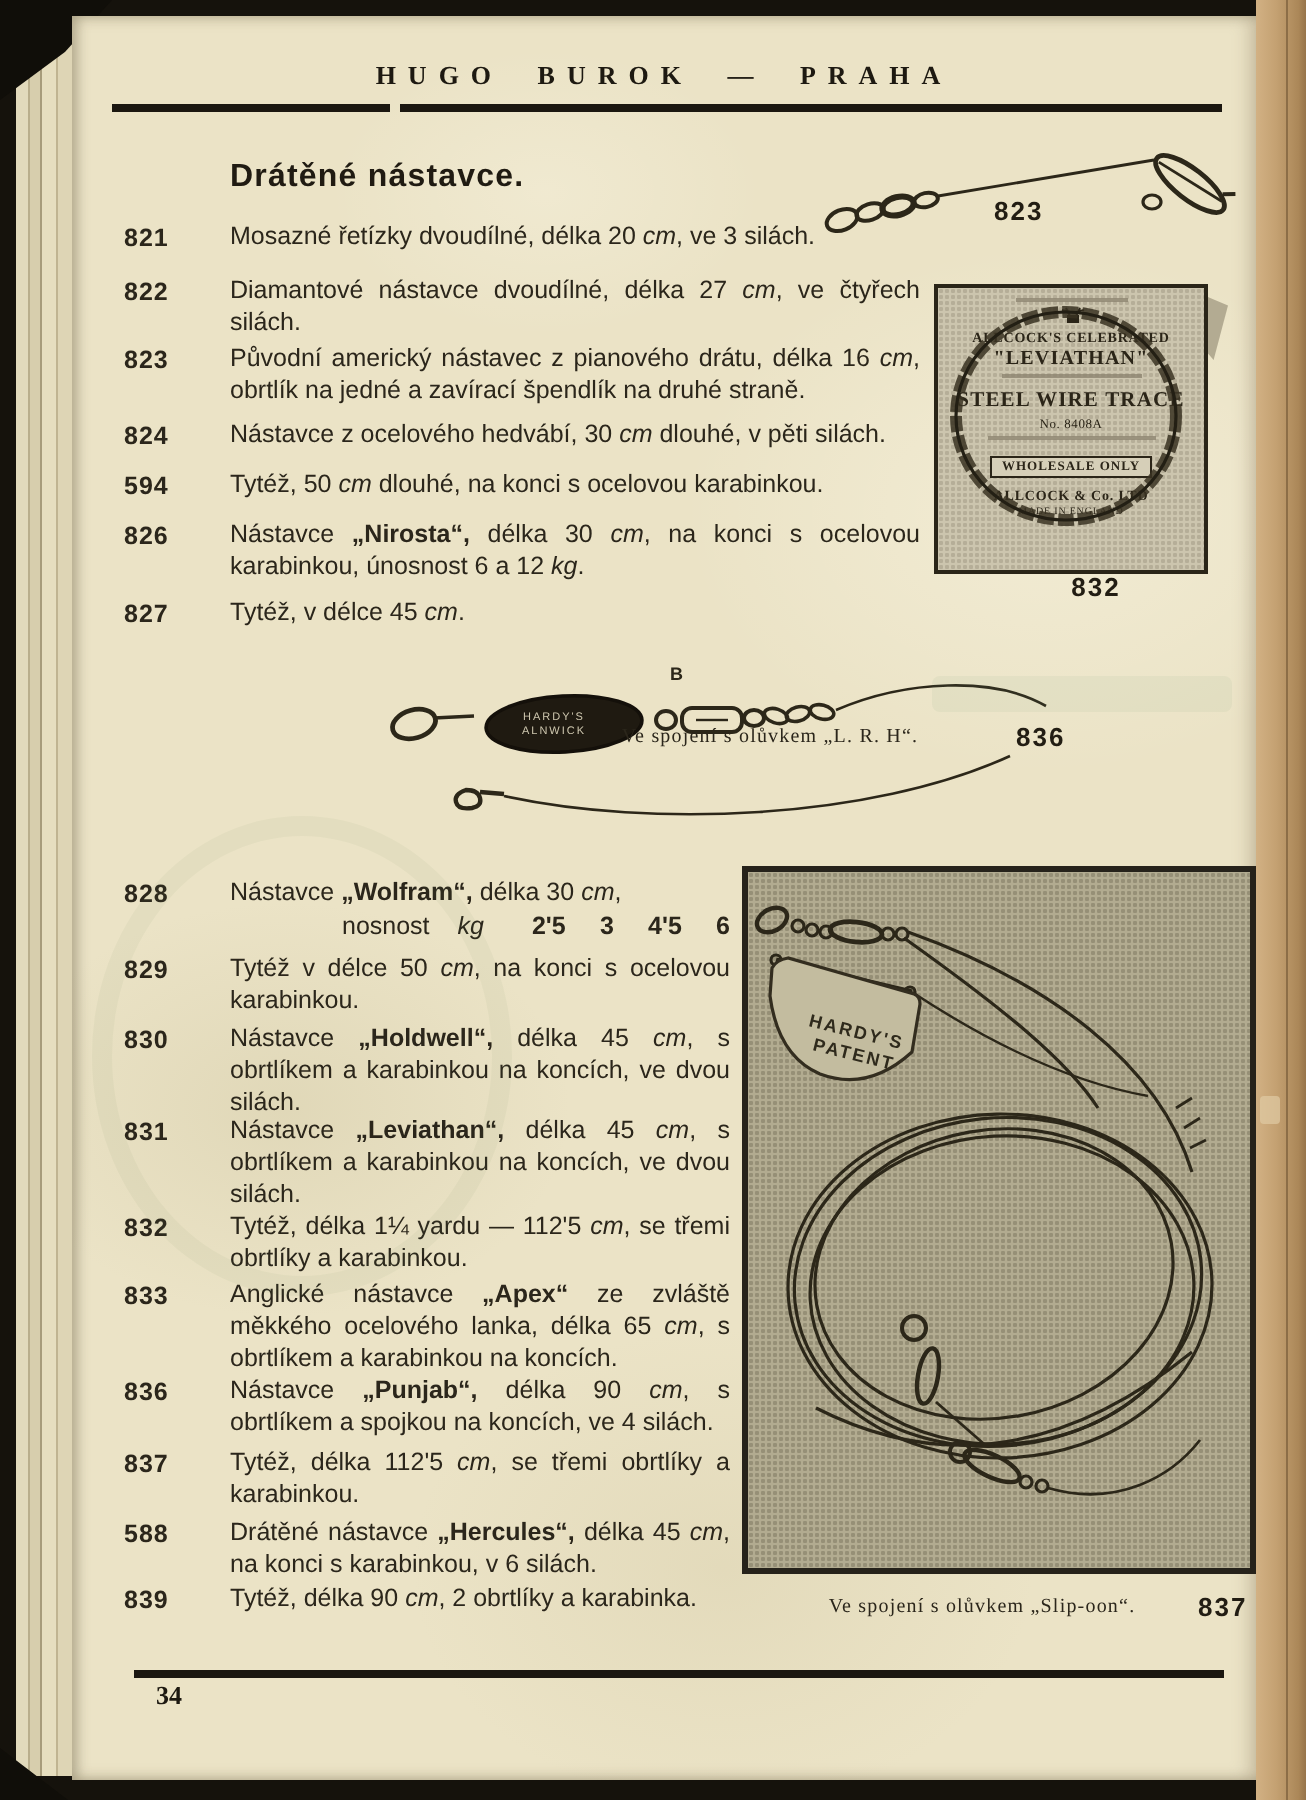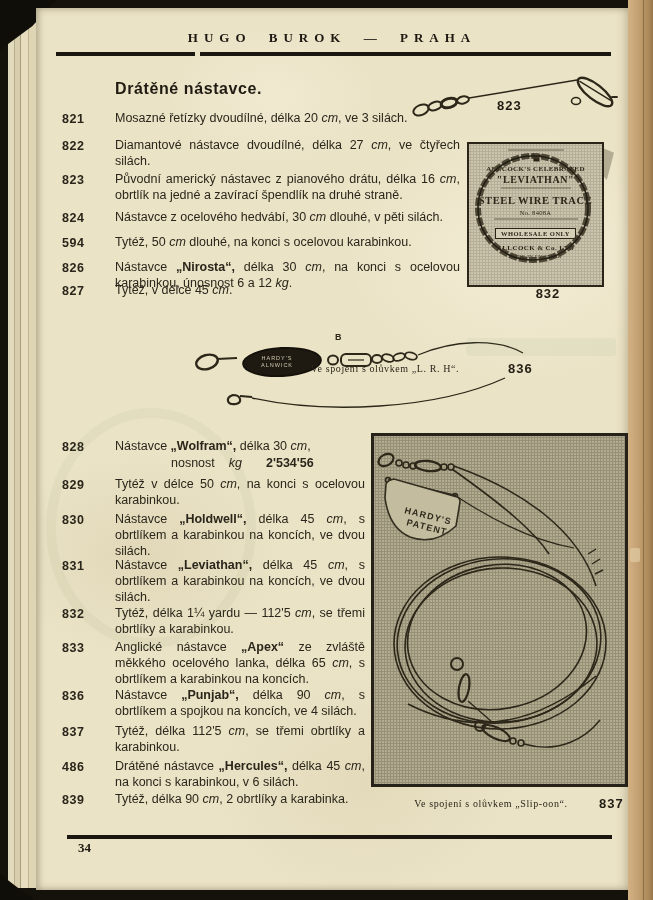--- a/index.html
+++ b/index.html
@@ -55,21 +55,21 @@
   .section-title{
     position:absolute;left:79px;top:72px;font-size:16px;font-weight:bold;
     letter-spacing:.6px;color:#201b12;
   }
   .item{position:absolute;font-size:12.5px;line-height:16px;}
   .item .no{position:absolute;left:0;top:1px;font-weight:bold;font-size:12.5px;letter-spacing:.5px;}
   .item .txt{margin-left:53px;text-align:justify;}
   .cap-row{margin-left:53px;display:flex;align-items:baseline;margin-top:1px;}
   .cap-row .cap-label{margin-left:56px;}
   .cap-row .cap-unit{margin-left:14px;font-style:italic;}
-  .cap-row .cap-vals{display:flex;width:130px;margin-left:24px;font-weight:bold;}
+  .cap-row .cap-vals{display:flex;justify-content:space-between;width:130px;margin-left:24px;font-weight:bold;}
   .fig-number{font-weight:bold;font-size:13px;letter-spacing:1px;color:#221d13;position:absolute;}
   .fig-caption{
     position:absolute;font-family:"Liberation Serif",serif;font-size:10px;
     letter-spacing:.6px;color:#2b261b;text-align:center;
   }
   
   .label-box{
     position:absolute;left:431px;top:134px;width:133px;height:141px;
     background:#ccc5ae;border:2px solid #2a2518;
     background-image:radial-gradient(rgba(80,72,50,.18) 1px, transparent 1.2px);
@@ -253,21 +253,21 @@
         <div class="txt" style="width: 345px;">Nástavce z ocelového hedvábí, 30 <i>cm</i> dlouhé, v pěti silách.</div>
       </div>
       <div class="item" style="top: 226px; left: 26px; width: 398px;">
         <span class="no">594</span>
         <div class="txt" style="width: 345px;">Tytéž, 50 <i>cm</i> dlouhé, na konci s ocelovou karabinkou.</div>
       </div>
       <div class="item" style="top: 251px; left: 26px; width: 398px;">
         <span class="no">826</span>
         <div class="txt" style="width: 345px;">Nástavce <b>„Nirosta“,</b> délka 30 <i>cm</i>, na konci s ocelovou karabinkou, únosnost 6 a 12 <i>kg</i>.</div>
       </div>
-      <div class="item" style="top: 274px; left: 26px; width: 398px;">
+      <div class="item" style="top: 290px; left: 26px; width: 398px;">
         <span class="no">827</span>
         <div class="txt" style="width: 345px;">Tytéž, v délce 45 <i>cm</i>.</div>
       </div>
     </div>
   <div id="items-bottom">
       <div class="item" style="top: 430px; left: 26px; width: 303px;">
         <span class="no">828</span>
         <div class="txt" style="width: 250px;">Nástavce <b>„Wolfram“,</b> délka 30 <i>cm</i>,</div>
         <div class="cap-row" style="width: 250px;">
           <span class="cap-label">nosnost</span>
@@ -302,21 +302,21 @@
       </div>
       <div class="item" style="top: 679px; left: 26px; width: 303px;">
         <span class="no">836</span>
         <div class="txt" style="width: 250px;">Nástavce <b>„Punjab“,</b> délka 90 <i>cm</i>, s obrtlíkem a spojkou na koncích, ve 4 silách.</div>
       </div>
       <div class="item" style="top: 715px; left: 26px; width: 303px;">
         <span class="no">837</span>
         <div class="txt" style="width: 250px;">Tytéž, délka 112'5 <i>cm</i>, se třemi obrtlíky a karabinkou.</div>
       </div>
       <div class="item" style="top: 750px; left: 26px; width: 303px;">
-        <span class="no">486</span>
+        <span class="no">588</span>
         <div class="txt" style="width: 250px;">Drátěné nástavce <b>„Hercules“,</b> délka 45 <i>cm</i>, na konci s karabinkou, v 6 silách.</div>
       </div>
       <div class="item" style="top: 783px; left: 26px; width: 303px;">
         <span class="no">839</span>
         <div class="txt" style="width: 250px;">Tytéž, délka 90 <i>cm</i>, 2 obrtlíky a karabinka.</div>
       </div>
     </div>
 
   <div class="rule rule-bottom"></div>
   <div class="footer-page">34</div>

